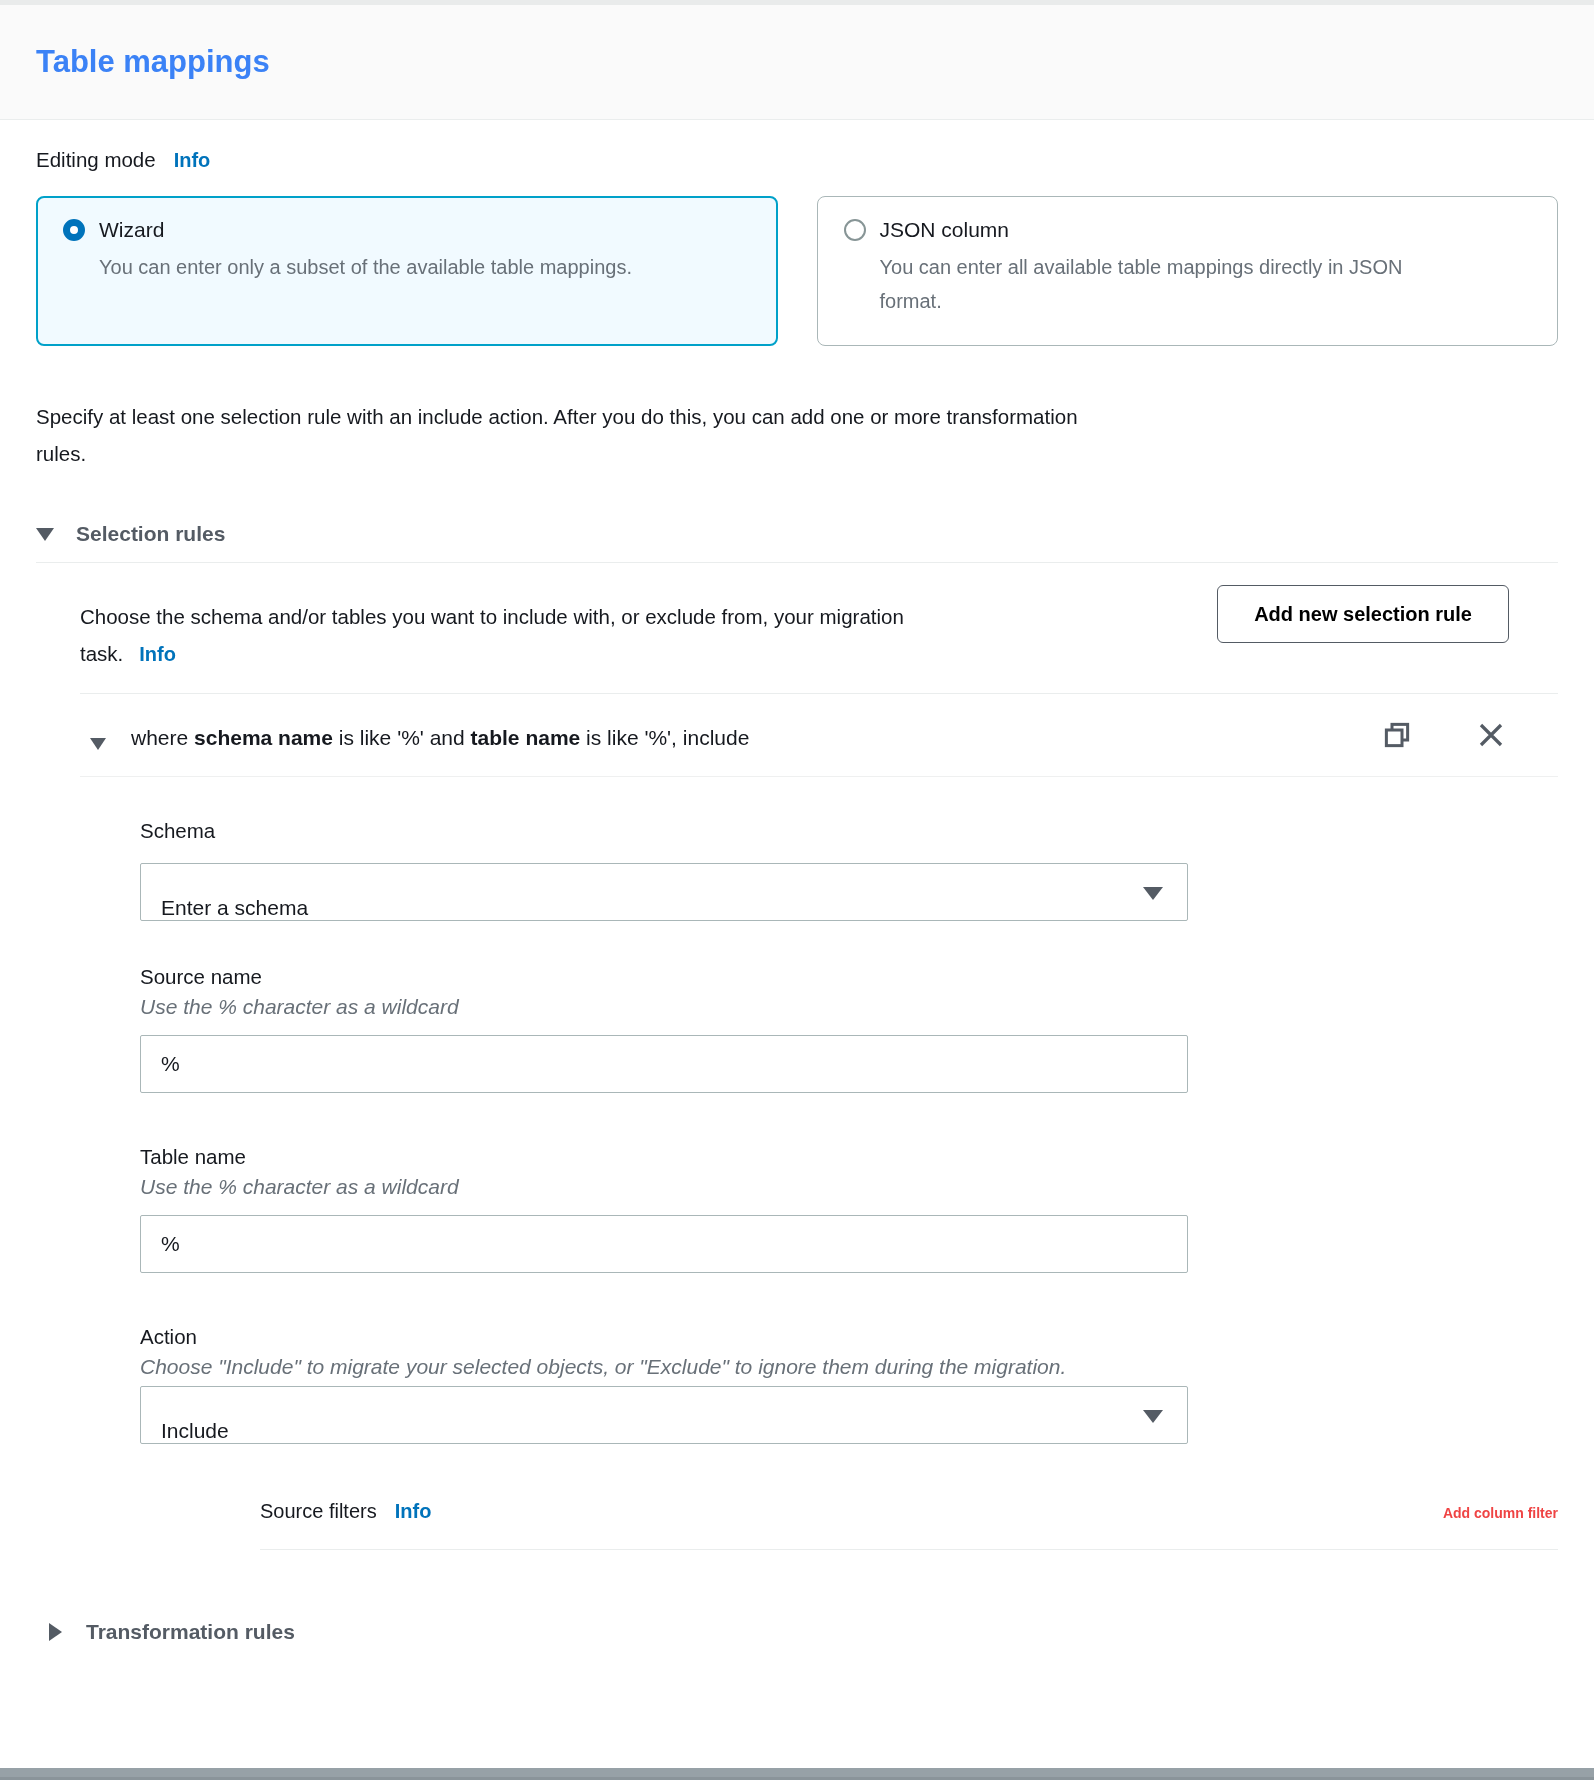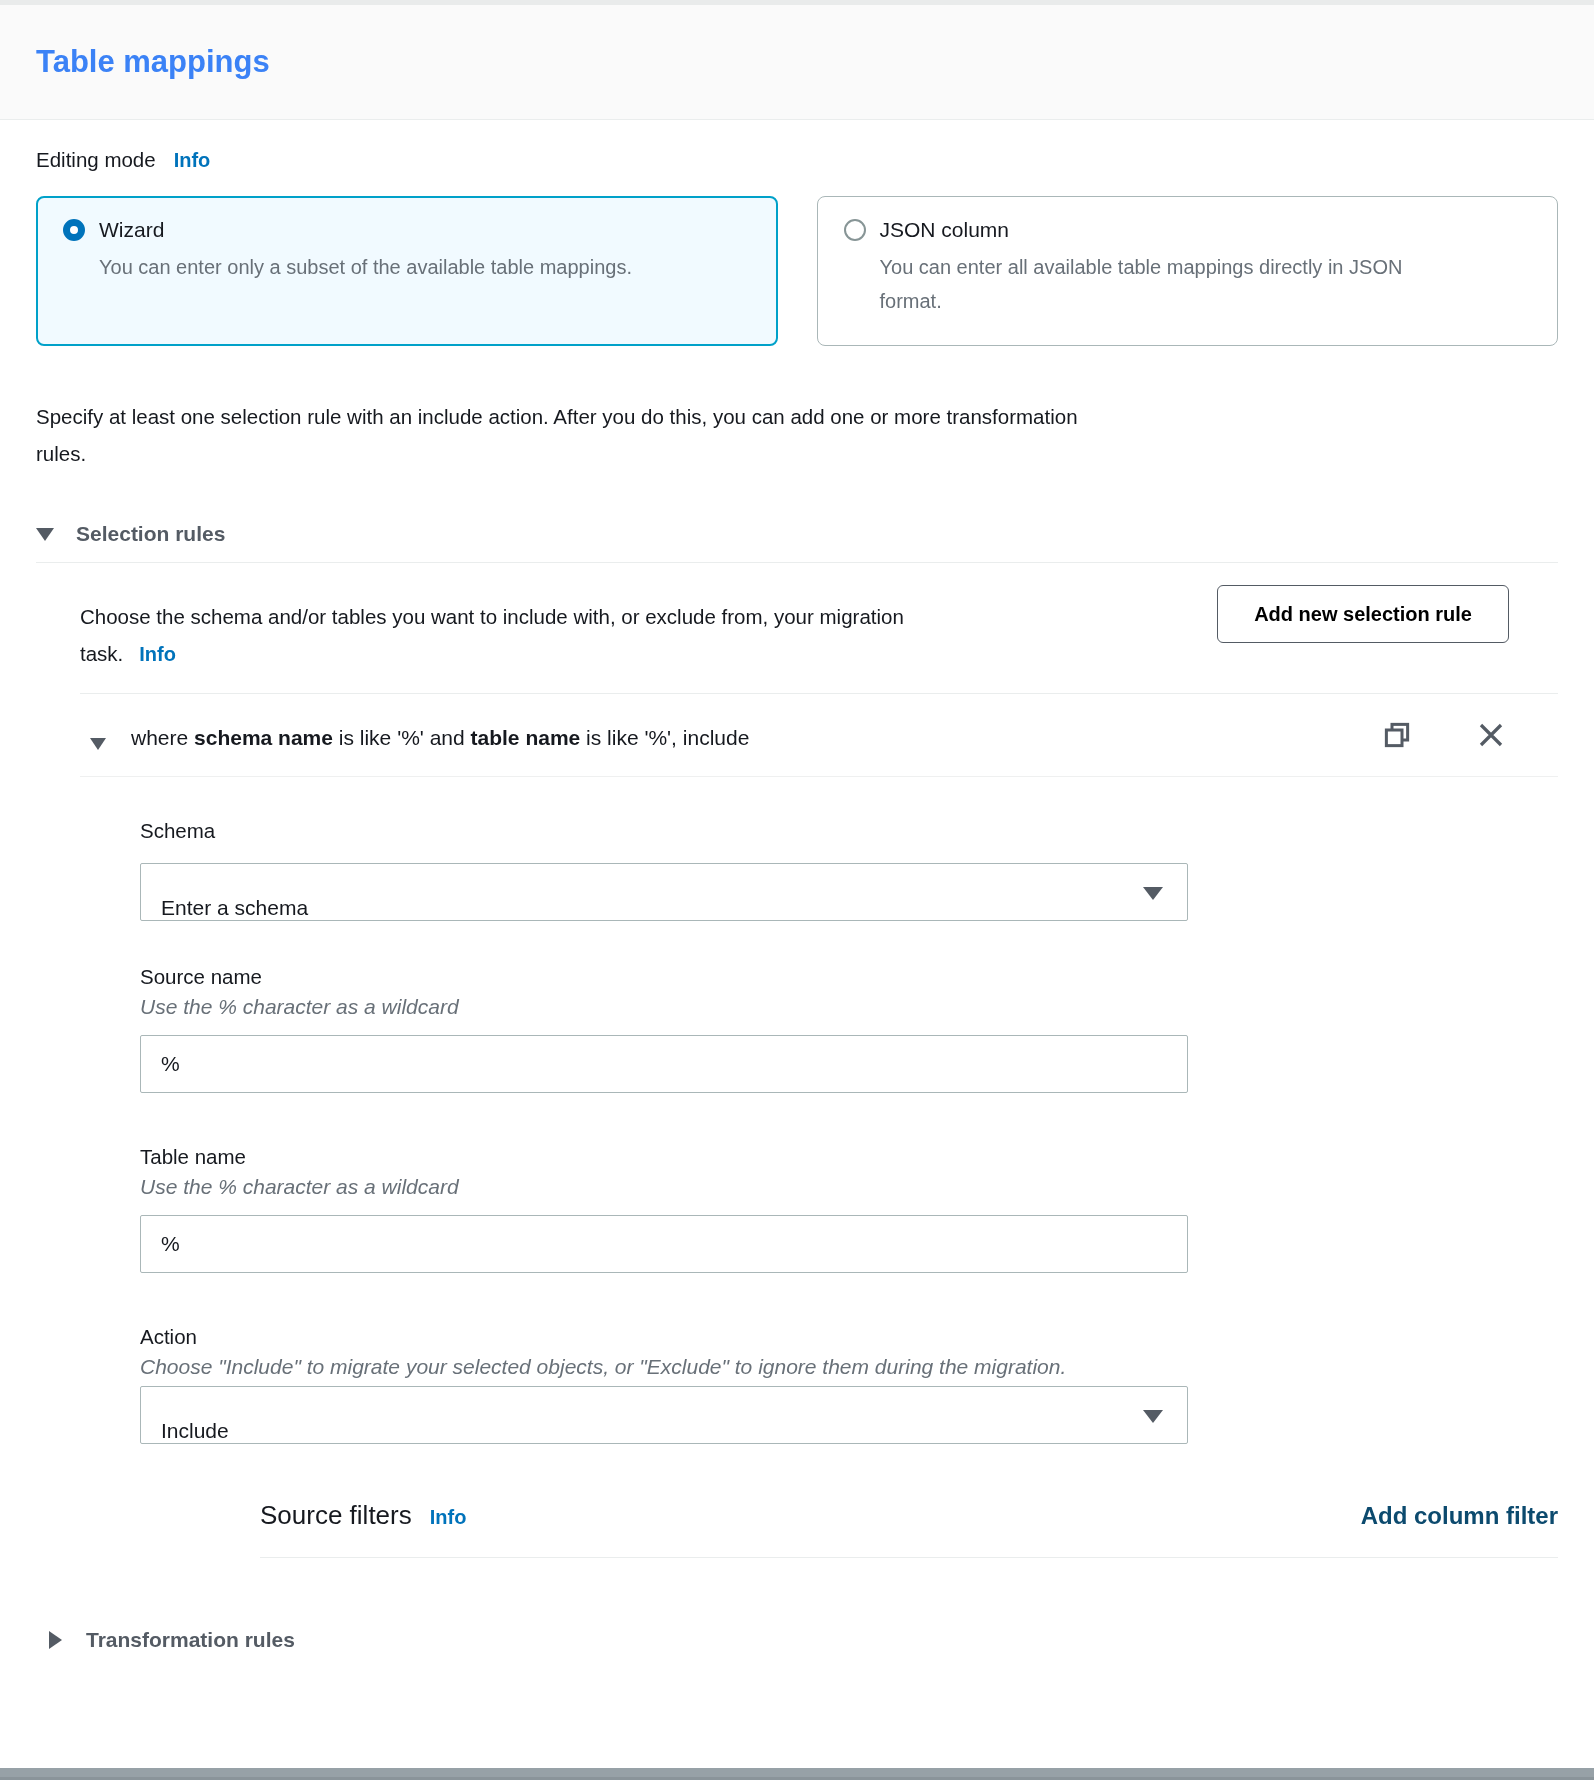--- a/index.html
+++ b/index.html
@@ -126,22 +126,22 @@
   }
   .fgap1 { margin-top: 44px; }
   .fgap2 { margin-top: 52px; }
   .action-select { margin-top: 7px; }
 
   
   .source-filters-row {
     margin-left: 224px; margin-top: 56px;
     display: flex; align-items: baseline;
   }
-  .source-filters-title { font-size: 26px; color: #16191f; }
-  .add-col-filter { margin-left: auto; font-size: 24px; font-weight: 700; color: #0c4a6e; cursor: pointer; }
+  .source-filters-title { font-size: 20px; color: #16191f; }
+  .add-col-filter { margin-left: auto; font-size: 14px; font-weight: 700; color: #ef4444; cursor: pointer; }
   .divider-filters { border: none; border-top: 1px solid #eaeded; margin-left: 224px; margin-top: 26px; }
 
   
   .transformation-row { margin-top: 70px; margin-left: 13px; display: flex; align-items: center; gap: 24px; cursor: pointer; }
 
   .bottom-bar {
     position: absolute; bottom: 0; left: 0;
     width: 100%; height: 12px;
     background: #97a1a7;
     border-bottom: 3px solid #8a949a;

